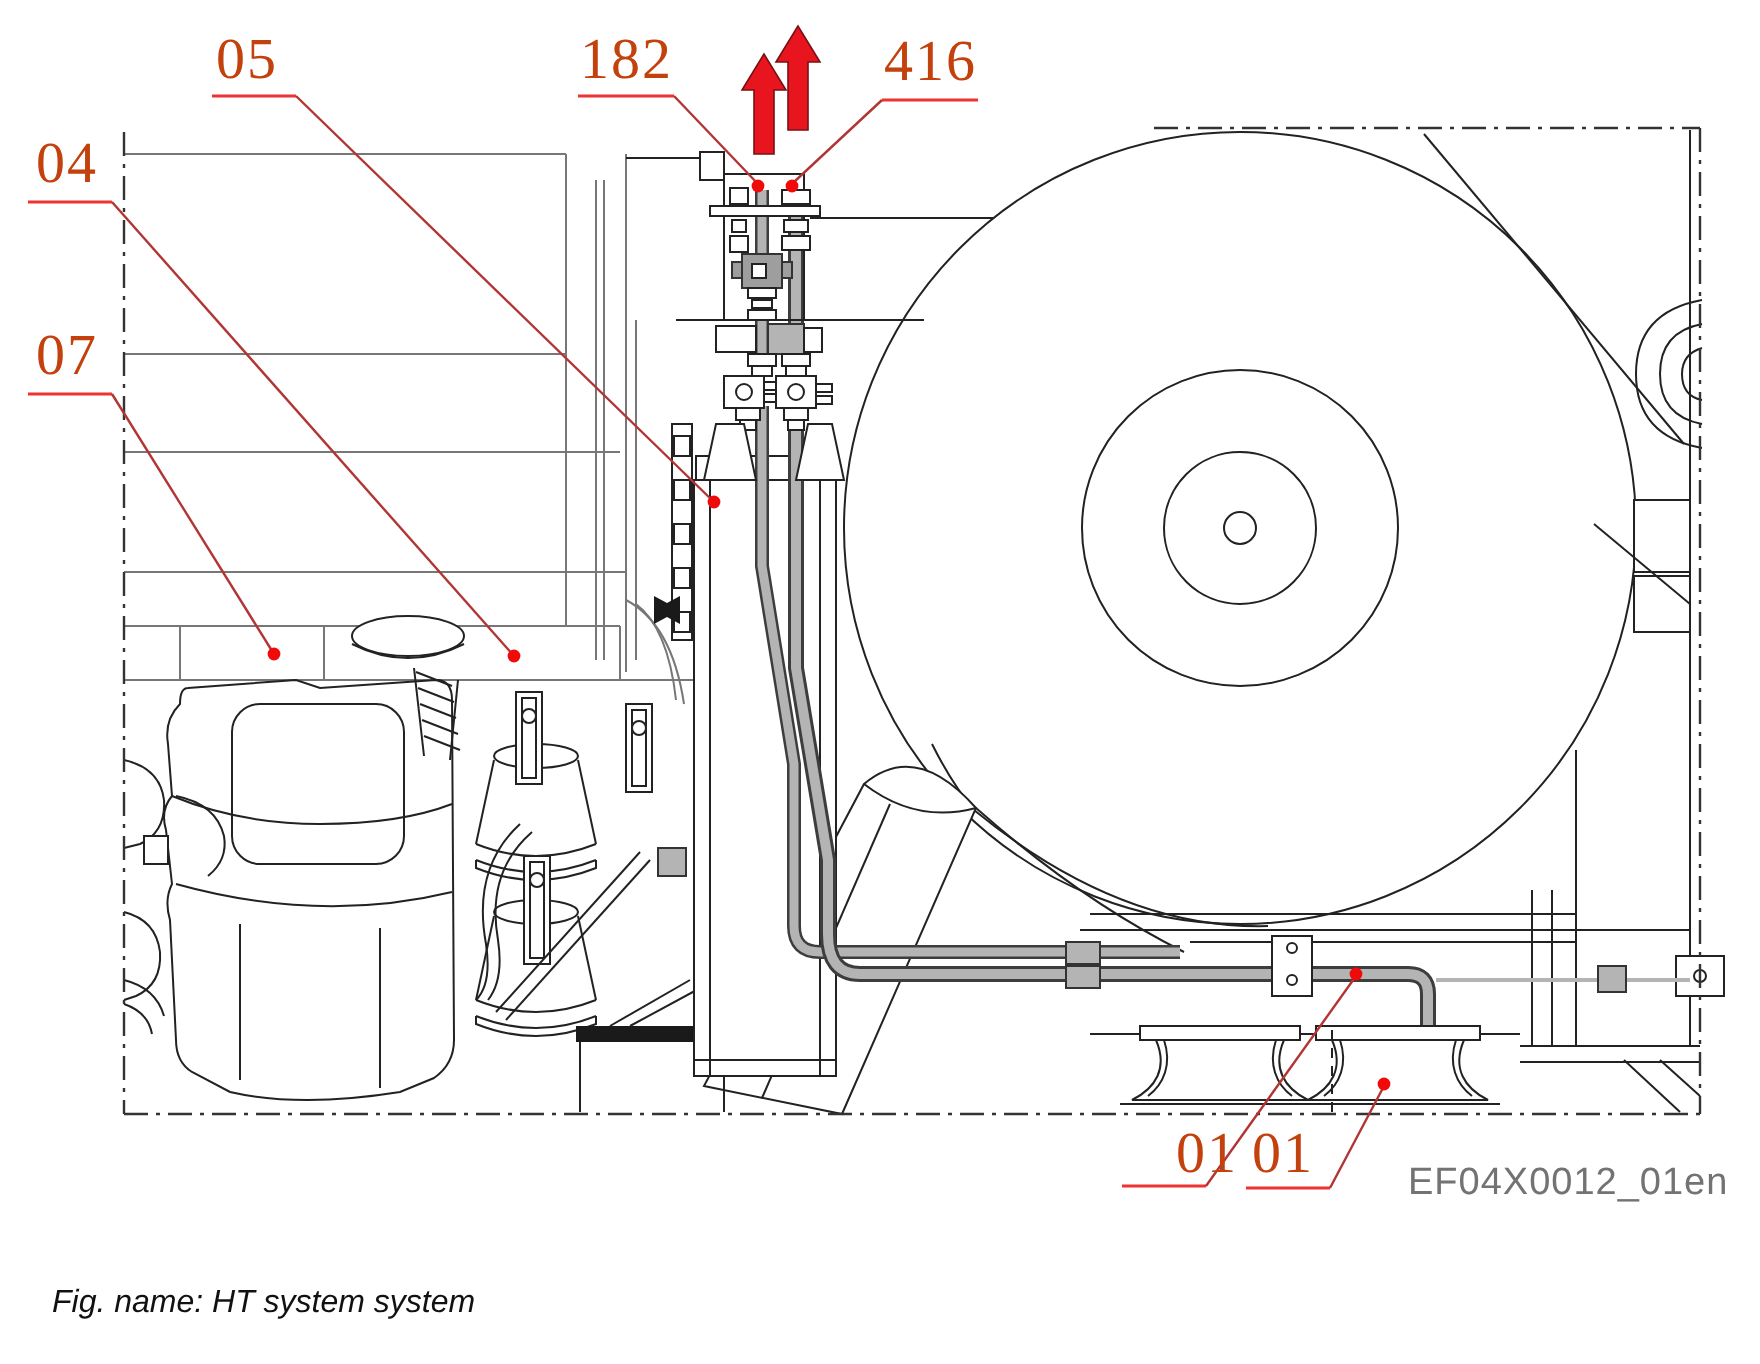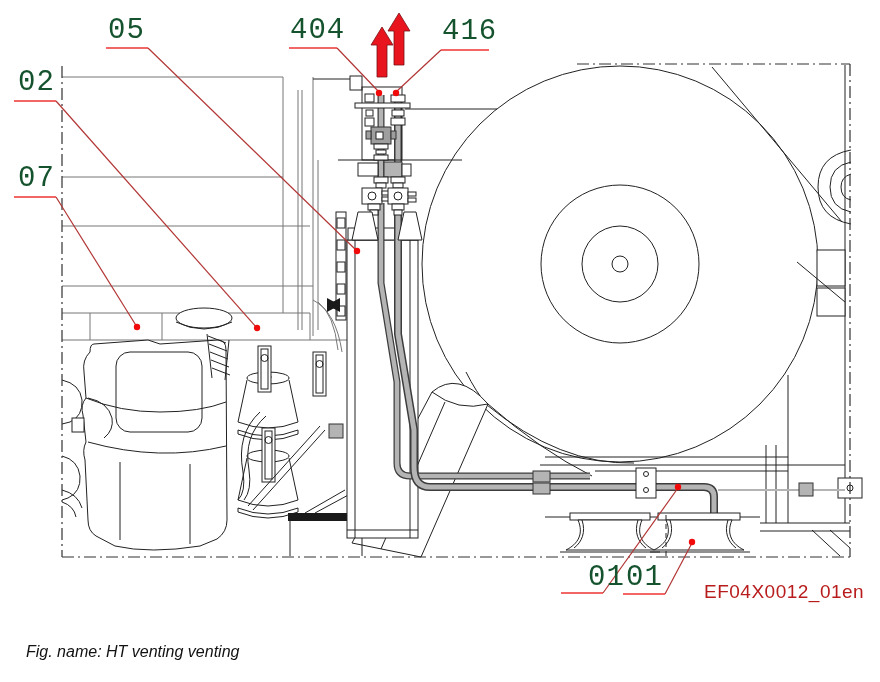--- a/index.html
+++ b/index.html
@@ -1,21 +1,21 @@
 <!DOCTYPE html>
 <html><head>
 <meta charset="utf-8">
 <style>
   html,body{margin:0;padding:0;background:#fff;}
   .stage{position:relative;width:880px;height:682px;background:#fff;overflow:hidden;
          font-family:"Liberation Sans",sans-serif;}
   .stage svg{position:absolute;left:0;top:0;}
-  .callout{position:absolute;color:#14532d;font-size:29px;line-height:1;letter-spacing:1px;
-           font-family:Liberation Mono, monospace;}
-  .dwgnum{position:absolute;left:704px;top:581px;color:#b91c1c;font-size:19px;
+  .callout{position:absolute;color:#c2410c;font-size:29px;line-height:1;letter-spacing:1px;
+           font-family:Liberation Serif, serif;}
+  .dwgnum{position:absolute;left:704px;top:581px;color:#737373;font-size:19px;
           letter-spacing:0.5px;font-family:"Liberation Sans",sans-serif;}
   .caption{position:absolute;left:26px;top:643px;color:#111;font-size:16px;font-style:italic;
            font-family:"Liberation Sans",sans-serif;}
   
   .g{stroke:#777;stroke-width:1;fill:none;}
   .k{stroke:#222;stroke-width:1;fill:none;}
   .kw{stroke:#222;stroke-width:1;fill:#fff;}
   .dark{fill:#1a1a1a;stroke:none;}
   .pipeO{stroke:#3d3d3d;fill:none;stroke-linejoin:round;stroke-linecap:butt;}
   .pipeI{stroke:#b4b4b4;fill:none;stroke-linejoin:round;stroke-linecap:butt;}
@@ -306,23 +306,23 @@
     <circle class="dot" cx="678" cy="487" r="3.2"></circle>
     <circle class="dot" cx="692" cy="542" r="3.2"></circle>
   </g>
   <g>
     <polygon class="arrow" points="382,27 371,45 377,45 377,77 387,77 387,45 393,45"></polygon>
     <polygon class="arrow" points="399,13 388,31 394,31 394,65 404,65 404,31 410,31"></polygon>
   </g>
 </svg>
 
 <div class="callout" style="left:108px;top:16px;">05</div>
-<div class="callout" style="left:290px;top:16px;">404</div>
+<div class="callout" style="left:290px;top:16px;">182</div>
 <div class="callout" style="left:442px;top:17px;text-align:center;">416</div>
-<div class="callout" style="left:18px;top:68px;">02</div>
+<div class="callout" style="left:18px;top:68px;">04</div>
 <div class="callout" style="left:18px;top:164px;">07</div>
 <div class="callout" style="left:588px;top:563px;">01</div>
 <div class="callout" style="left:626px;top:563px;">01</div>
 
 <div class="dwgnum">EF04X0012_01en</div>
-<div class="caption">Fig. name: HT venting venting</div>
+<div class="caption">Fig. name: HT system system</div>
 
 </div>
 
 </body></html>

